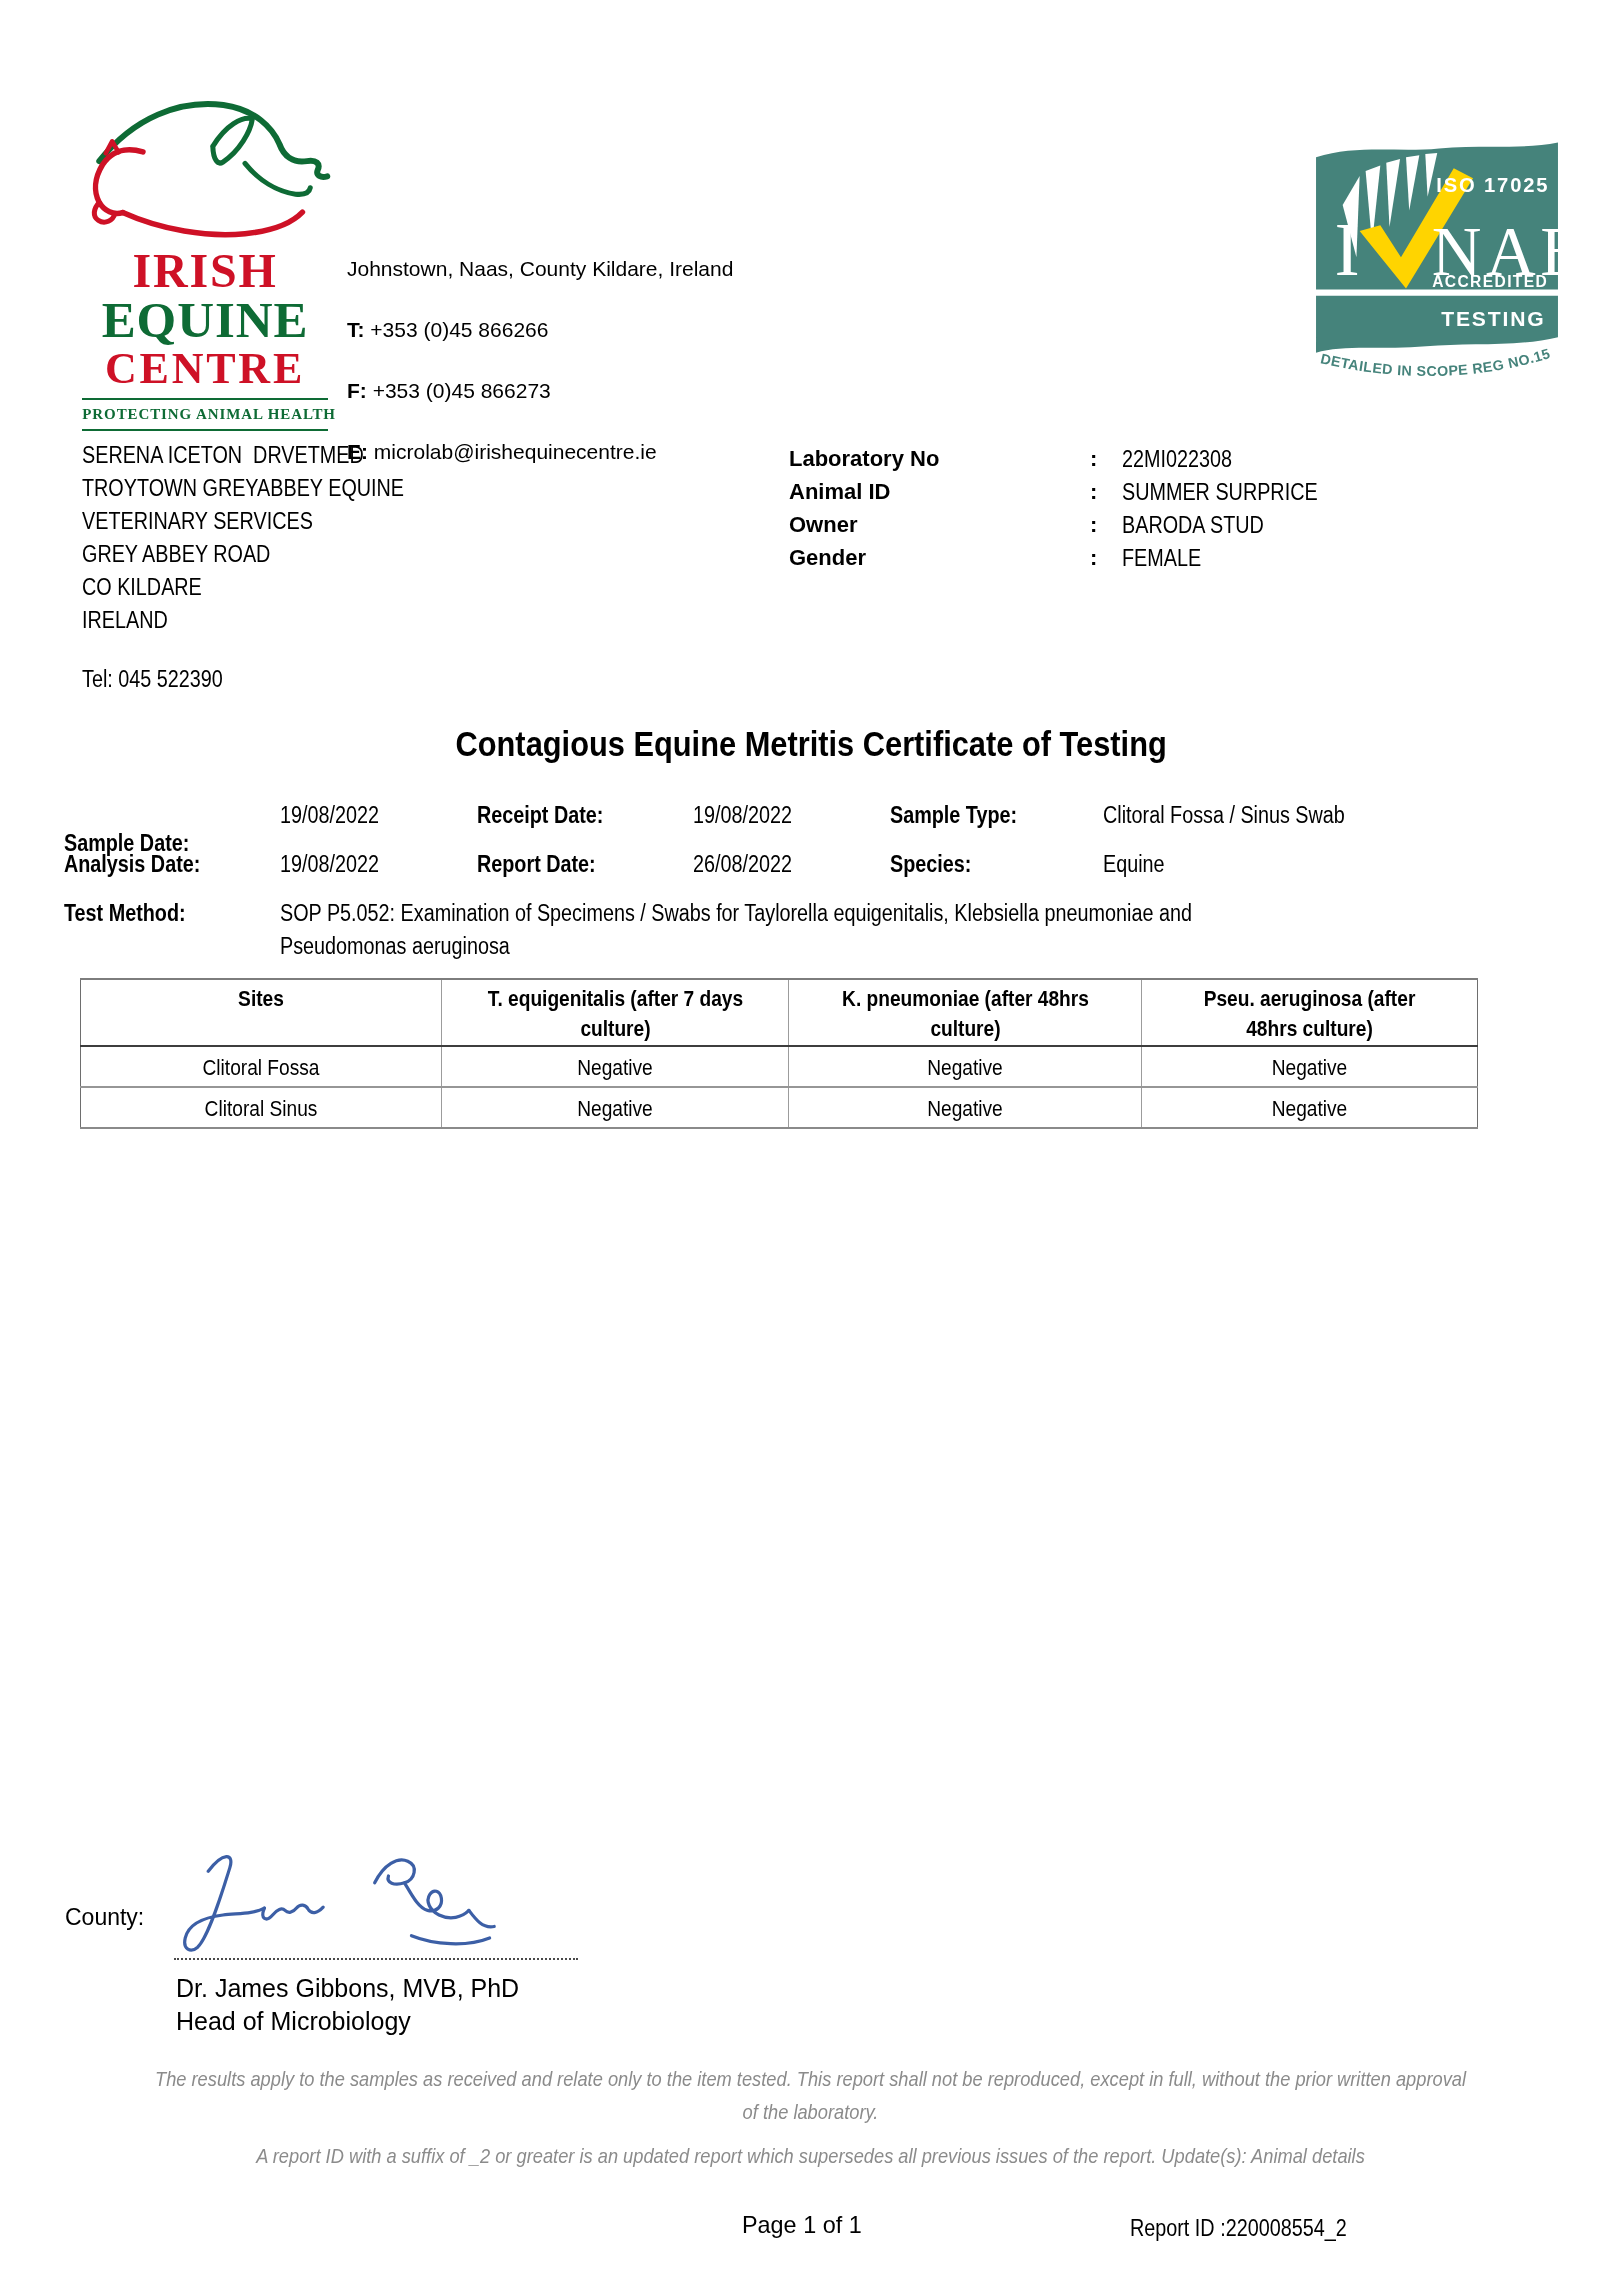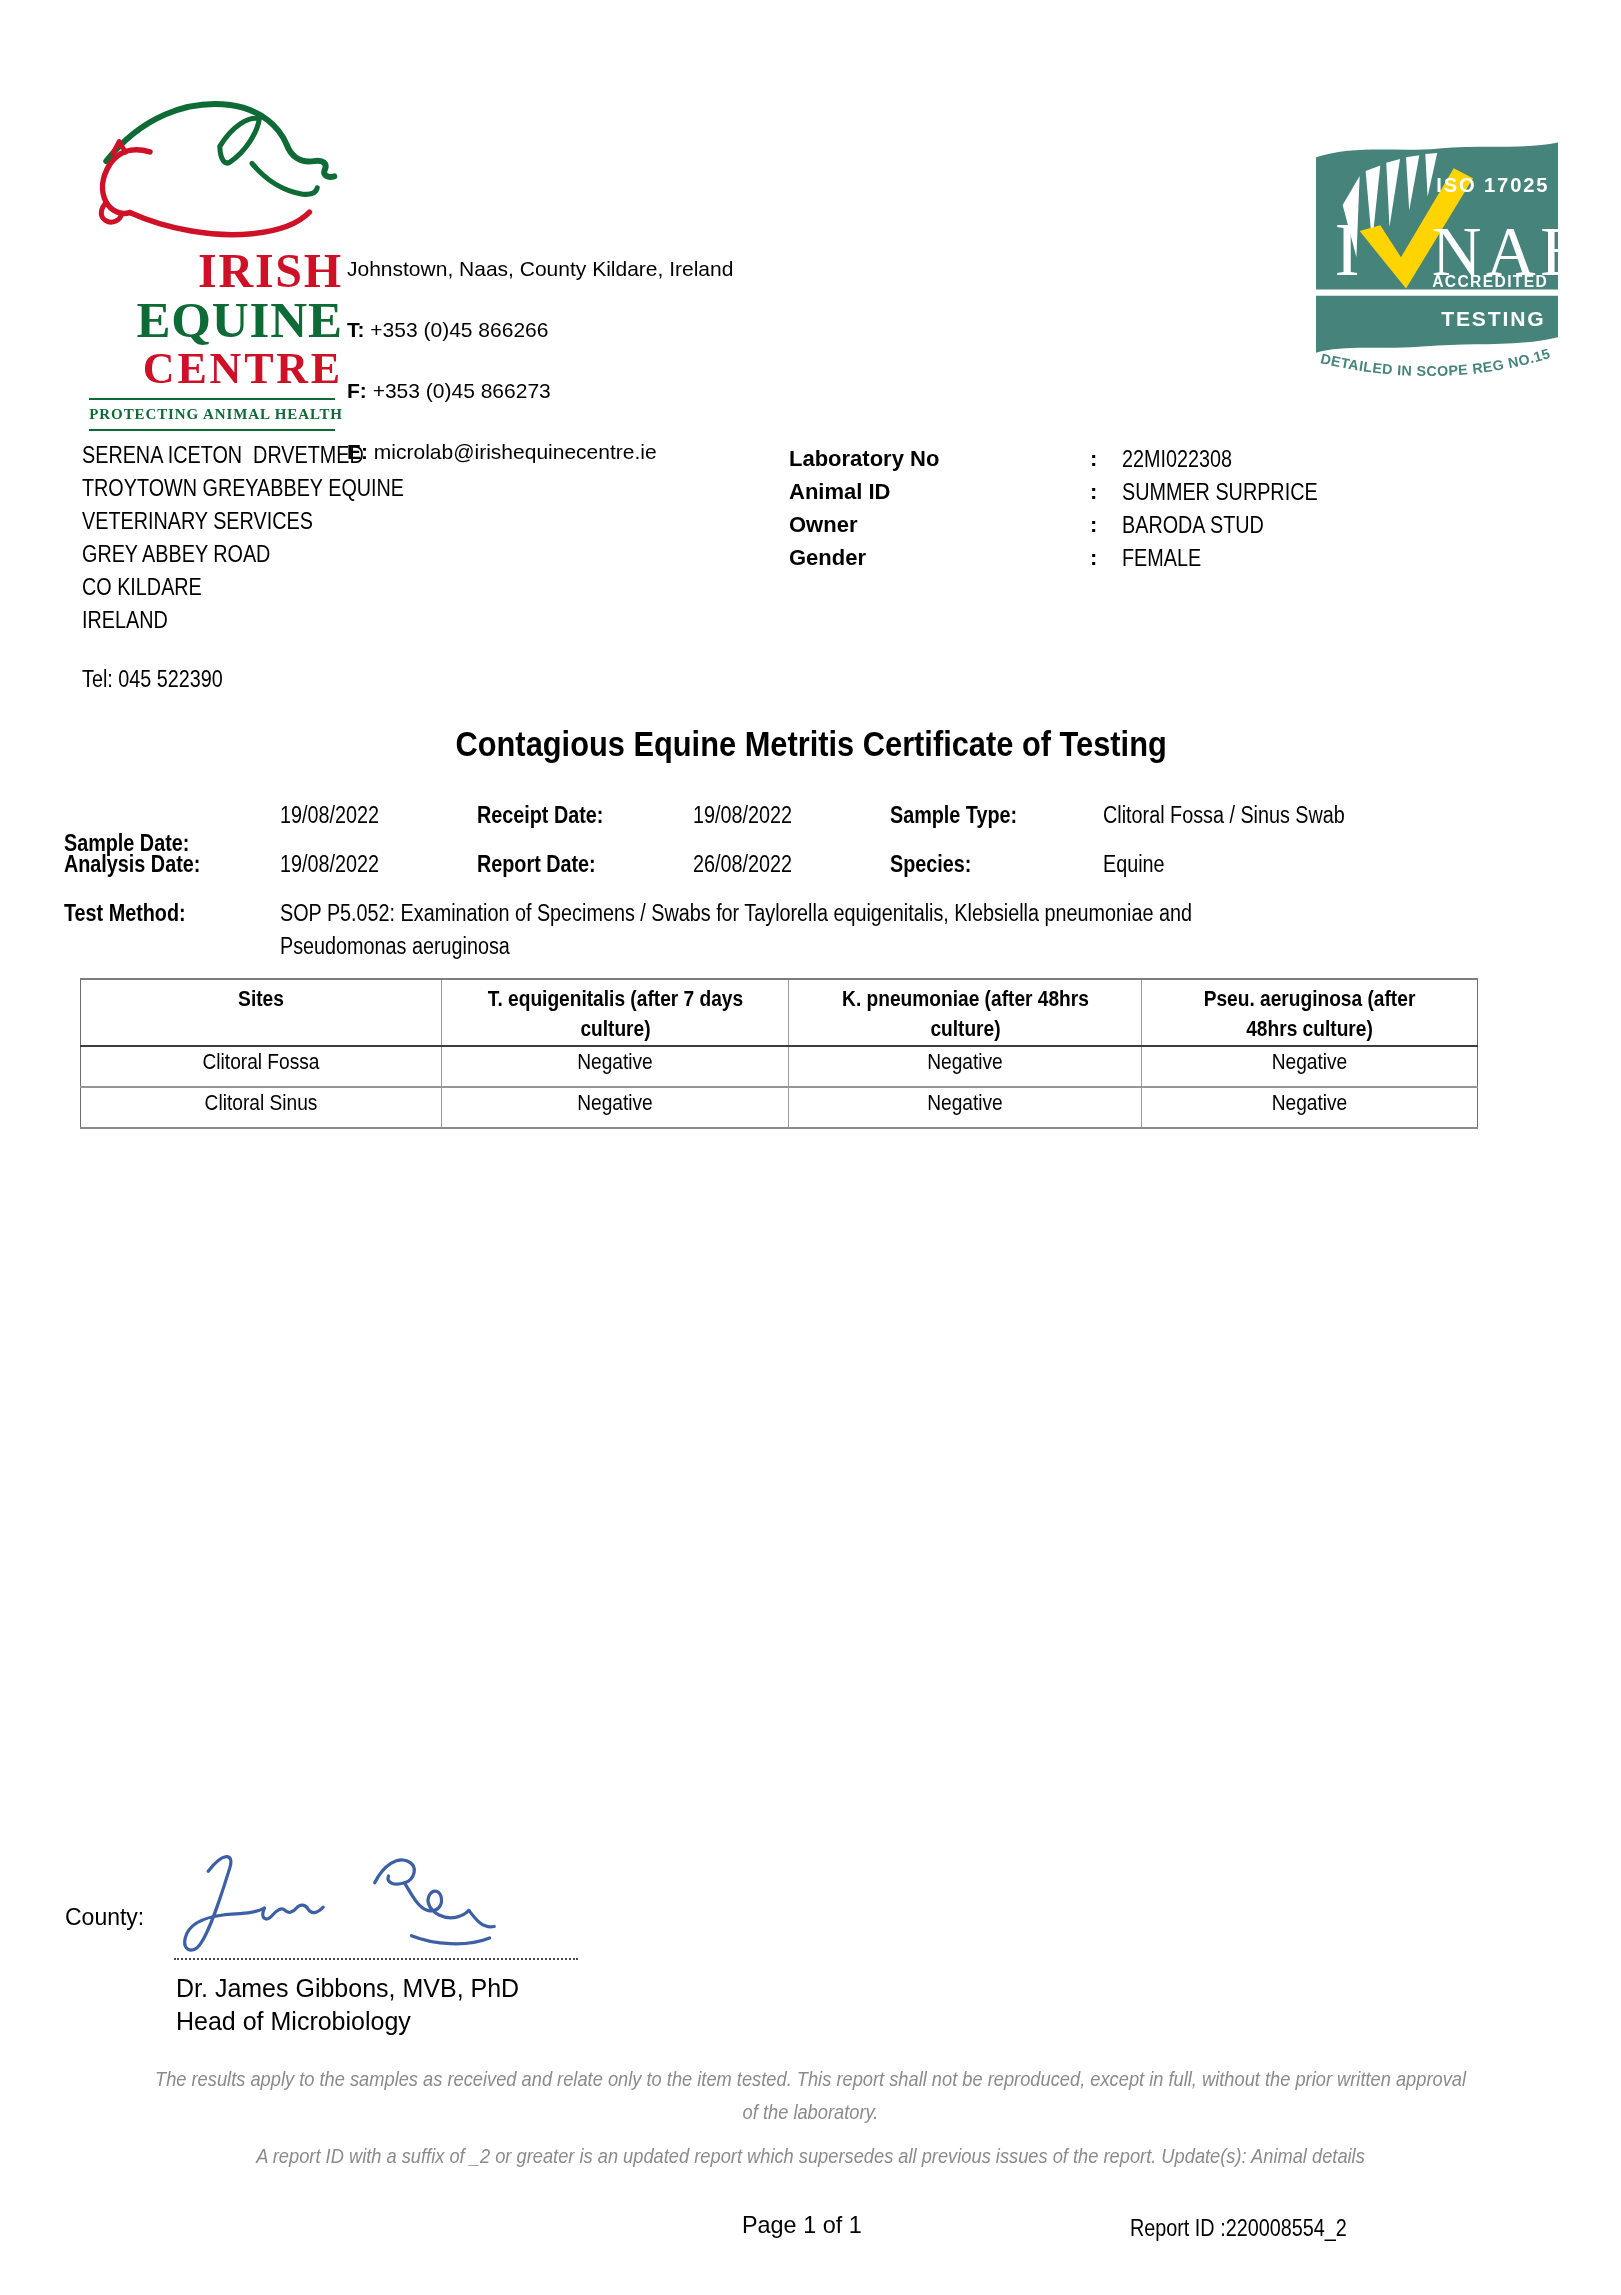--- a/index.html
+++ b/index.html
@@ -6,21 +6,21 @@
   html,body{margin:0;padding:0;background:#ffffff}
   .page{position:relative;width:1622px;height:2295px;background:#fff;
         font-family:"Liberation Sans",sans-serif;color:#000;overflow:hidden}
   .abs{position:absolute}
   .b{font-weight:bold}
   
   .sx{display:inline-block;transform:scaleX(.86);transform-origin:0 0;white-space:pre}
   .sxc{transform:scaleX(.87);transform-origin:50% 0}
 
   
-  .brand{left:81px;top:92px;width:262px;text-align:right}
+  .brand{left:74px;top:92px;width:262px;text-align:center}
   .brand-word-1{font-family:"Liberation Serif",serif;font-weight:bold;font-size:48px;
                 line-height:49px;color:#CE1126;letter-spacing:1.8px}
   .brand-word-2{font-family:"Liberation Serif",serif;font-weight:bold;font-size:51px;
                 line-height:51px;color:#0E6B35;letter-spacing:0.9px}
   .brand-word-3{font-family:"Liberation Serif",serif;font-weight:bold;font-size:44px;
                 line-height:46px;color:#CE1126;letter-spacing:2.8px}
   .motto{margin:6.4px 8.3px 0;border-top:2.3px solid #0E6B35;border-bottom:2.3px solid #0E6B35;
          padding:5.5px 0 6.4px;font-family:"Liberation Serif",serif;font-weight:bold;
          font-size:15px;color:#0E6B35;letter-spacing:0.9px;white-space:nowrap}
 
@@ -45,21 +45,21 @@
 
   
   .meta{font-size:23px}
 
   
   .results{position:absolute;left:80px;top:978px;width:1397px;border-collapse:collapse;
            table-layout:fixed;border:1.4px solid #6e6e6e;border-top:2.3px solid #7d7d7d;
            border-bottom:2.8px double #8a8a8a}
   .results th{height:67px;vertical-align:top;padding-top:4px;font-size:22px;font-weight:bold;
               border-bottom:2.3px solid #3d3d3d;border-left:0.9px solid #9c9c9c;text-align:center}
-  .results td{height:41px;vertical-align:top;padding-top:2px;font-size:22px;
+  .results td{height:41px;vertical-align:top;padding-top:8px;font-size:22px;
               border-left:0.9px solid #9c9c9c;text-align:center}
   .results th:first-child,.results td:first-child{border-left:none}
   .results tbody tr:first-child td{border-bottom:2.3px double #969696}
   .hwrap{line-height:30px;margin:0 auto}
   .w2{max-width:321px}.w3{max-width:321px}.w4{max-width:257px}
   .cell{white-space:nowrap}
 
   
   .signed-label{left:65px;top:1904px;font-size:23px}
   .sig-dots{left:174px;top:1946px;width:404px;height:13.8px;border-bottom:2.8px dotted #4a4a4a}

